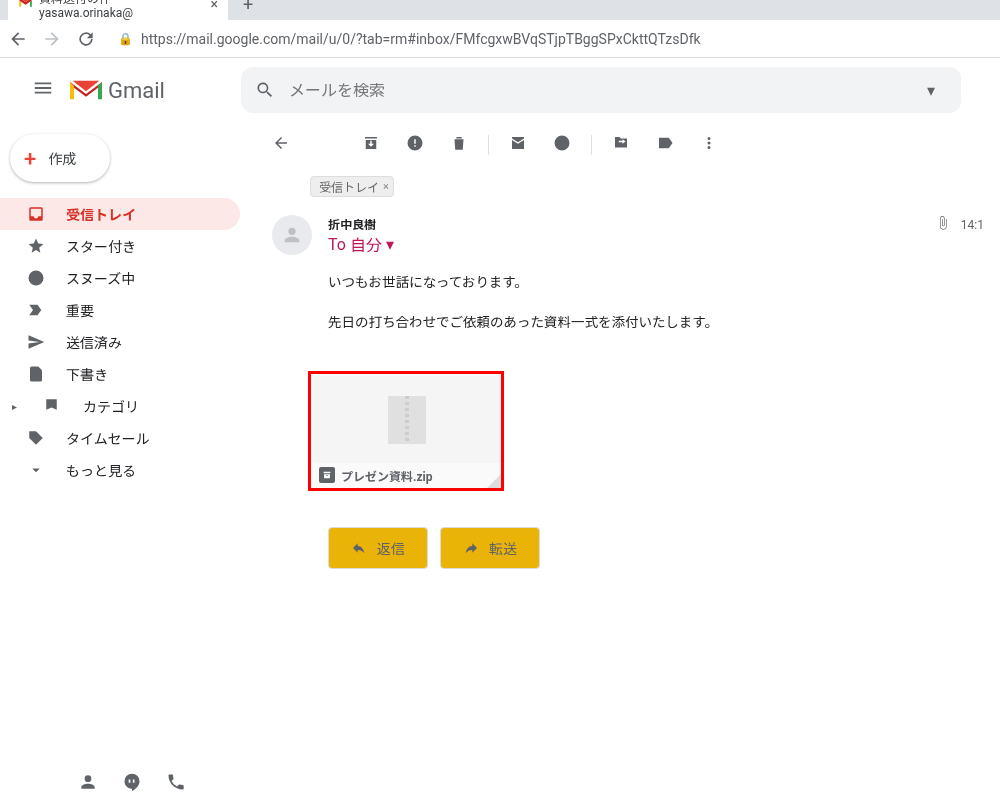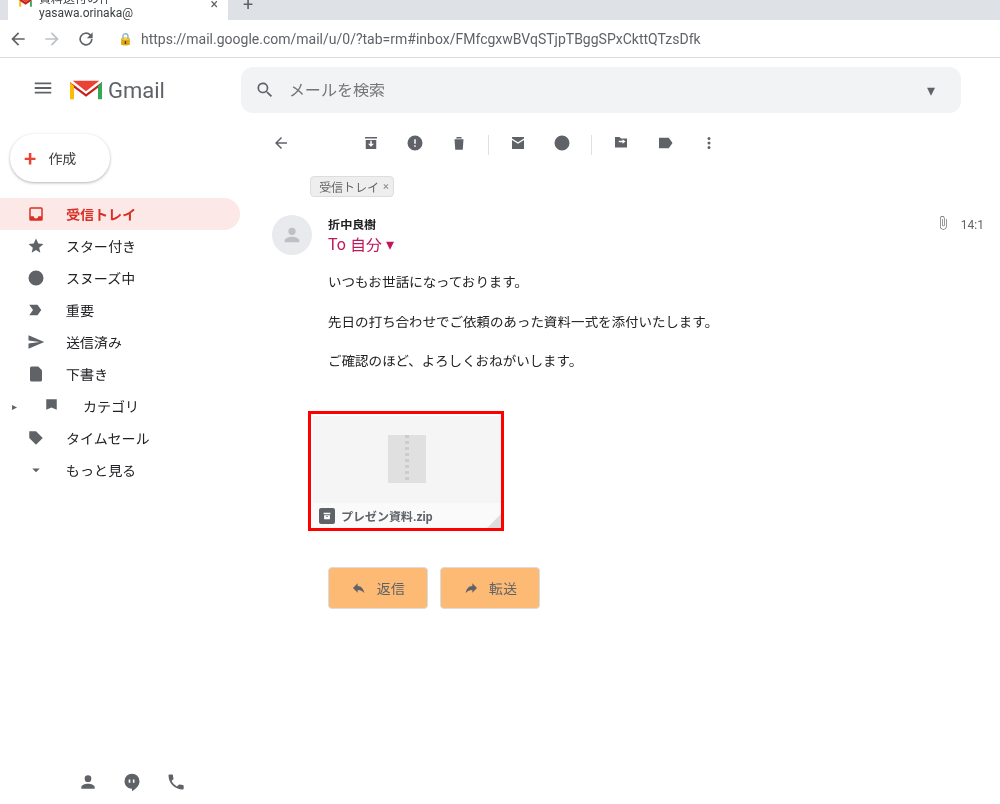--- a/index.html
+++ b/index.html
@@ -59,27 +59,27 @@
 .meta { display:flex; align-items:center; gap:10px; color:#5f6368; font-size:12px; }
 
 .body-text { padding: 16px 16px 16px 72px; font-size:13.5px; color:#222; line-height:1.6; }
 .body-text p { margin-bottom: 18px; }
 
 .attachment-wrap { margin: 4px 0 16px 52px; border: 3px solid #ff0000; width: 196px; padding:2px 2px 0 2px; }
 .attachment { width: 188px; height: 112px; background:#f5f5f5; display:flex; flex-direction:column; }
 .att-preview { flex:1; display:flex; align-items:center; justify-content:center; }
 .zip-icon { width:38px; height:48px; background:#e0e0e0; position:relative; }
 .zip-icon::before { content:""; position:absolute; left:50%; top:0; width:4px; height:48px; background: repeating-linear-gradient(#ccc, #ccc 3px, #e0e0e0 3px, #e0e0e0 6px); transform:translateX(-50%); }
-.att-label { background:#fafafa; display:flex; align-items:flex-end; padding:4px 6px; gap:6px; font-size:12px; font-weight:700; color:#5f6368; position:relative; }
+.att-label { background:#fafafa; display:flex; align-items:flex-start; padding:4px 6px; gap:6px; font-size:12px; font-weight:700; color:#5f6368; position:relative; }
 .att-label::after { content:""; position:absolute; right:0; bottom:0; width:0;height:0; border-style:solid; border-width:0 0 14px 14px; border-color: transparent transparent #ddd transparent; }
 .att-type-icon { width:16px;height:16px; background:#5f6368; border-radius:2px; display:flex;align-items:center;justify-content:center; }
 .att-type-icon svg{width:10px;height:10px;fill:#fff;}
 
 .actions { padding: 20px 0 0 72px; display:flex; gap:12px; }
-.action-btn { border:1px solid #dadce0; background:#fdba74; border-radius:4px; padding: 10px 22px; font-size:14px; color:#5f6368; display:flex; align-items:center; gap:10px; }
+.action-btn { border:1px solid #dadce0; background:#eab308; border-radius:4px; padding: 10px 22px; font-size:14px; color:#5f6368; display:flex; align-items:center; gap:10px; }
 .action-btn svg { width:16px;height:16px;fill:#5f6368; }
 
 .footer { position:absolute; bottom:8px; left:78px; display:flex; gap:24px; }
 .footer svg { width:20px;height:20px;fill:#5f6368; }
 </style>
 </head>
 <body>
 
 <div class="browser-tabs">
   <div class="tab">
@@ -285,21 +285,20 @@
         <span><svg width="16" height="16" viewBox="0 0 24 24">
               <path fill="#5f6368" d="M16.5 6v11a4 4 0 0 1-8 0V5a2.5 2.5 0 0 1 5 0v10a1 1 0 0 1-2 0V6h-1v9a2 2 0 0 0 4 0V5a3.5 3.5 0 0 0-7 0v12a5 5 0 0 0 10 0V6z"></path>
             </svg></span>
         <span>14:1</span>
       </div>
     </div>
 
     <div class="body-text">
       <p>いつもお世話になっております。</p>
       <p>先日の打ち合わせでご依頼のあった資料一式を添付いたします。</p>
-      <p>ご確認のほど、よろしくおねがいします。</p>
     </div>
 
     <div class="attachment-wrap">
       <div class="attachment">
         <div class="att-preview">
           <div class="zip-icon"></div>
         </div>
         <div class="att-label">
           <span class="att-type-icon">
               <svg viewBox="0 0 24 24">

